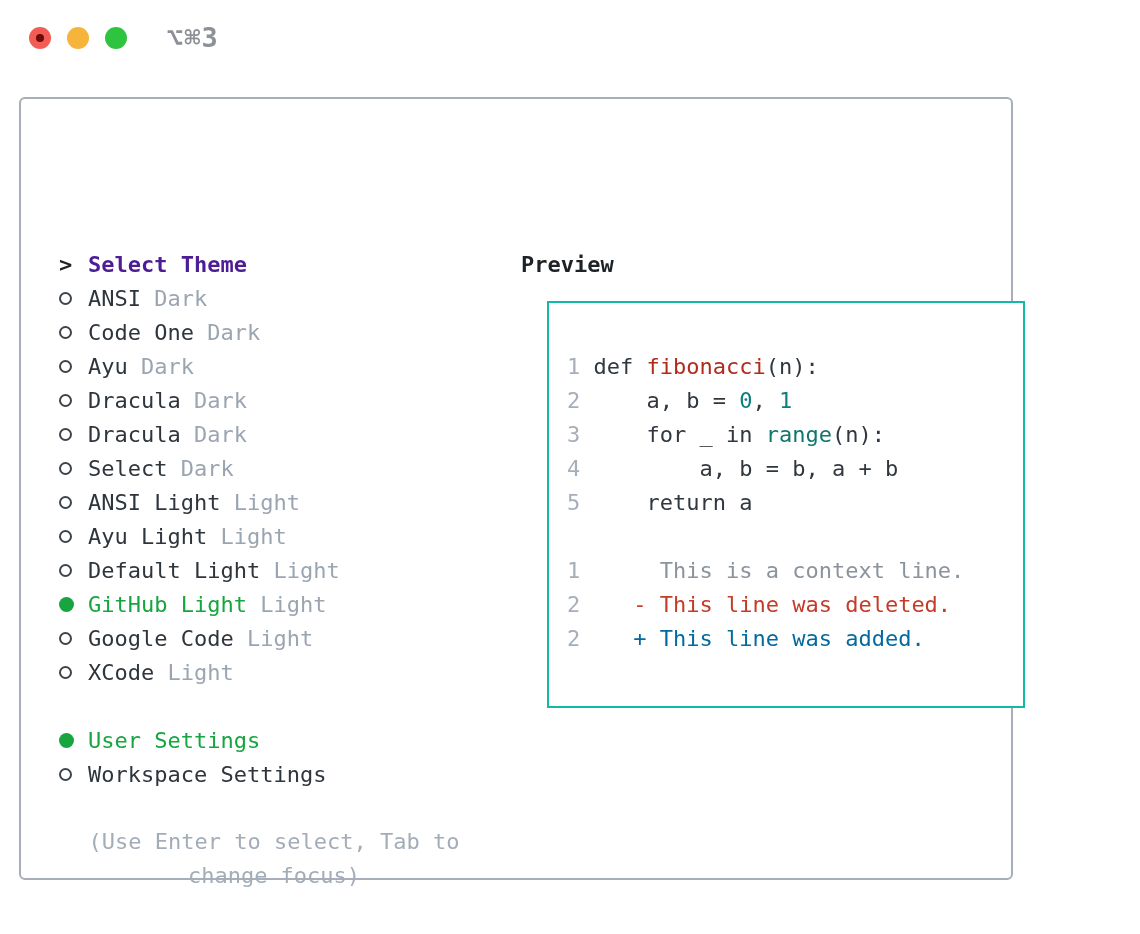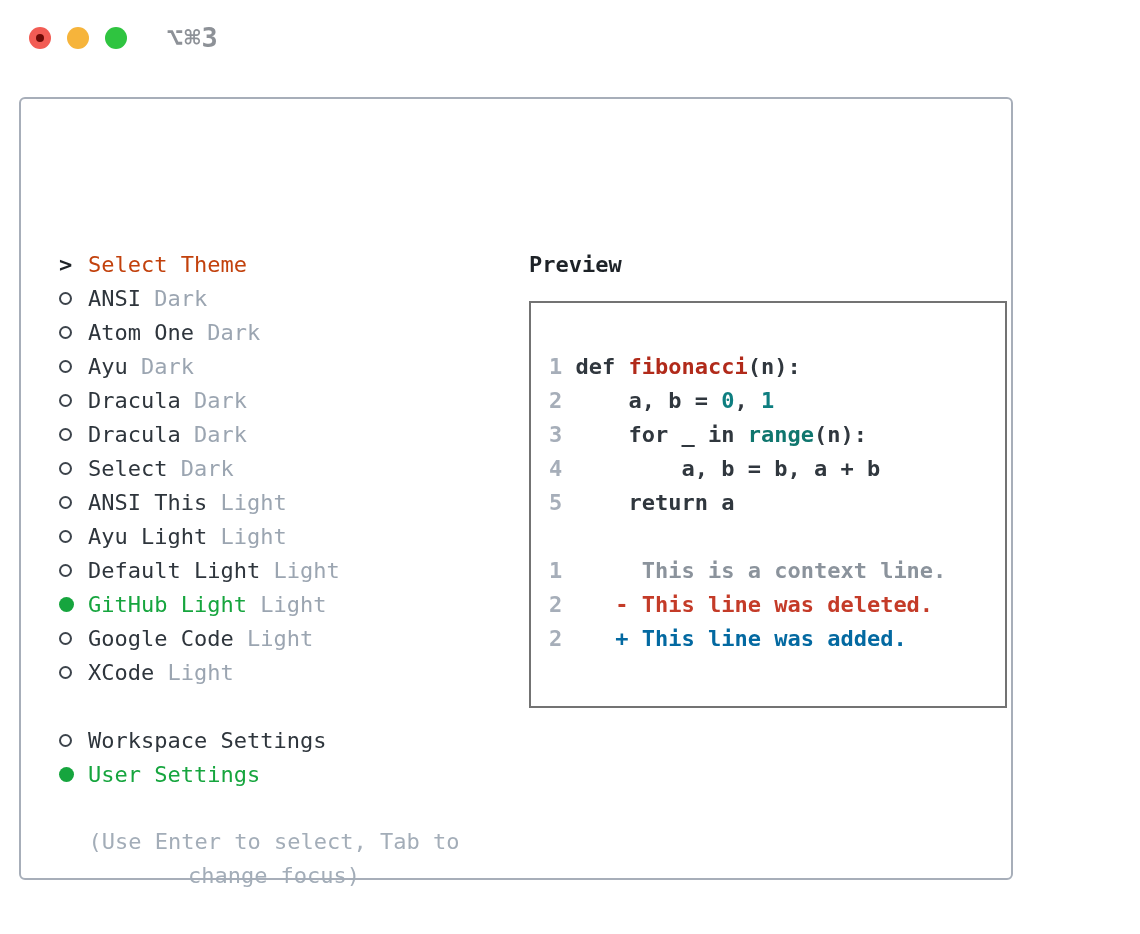--- a/index.html
+++ b/index.html
@@ -22,30 +22,30 @@
   
   .panel{position:absolute;left:19px;top:97px;width:990px;height:779px;border:2px solid #a7aeb9;border-radius:6px;background:#fff;}
 
   
   .left-col{position:absolute;left:38px;top:148px;width:450px;font-size:22px;color:#2e353c;}
   .row{height:34px;display:flex;align-items:center;white-space:pre;}
   .marker{flex:0 0 29px;display:flex;align-items:center;}
   .gt{font-weight:bold;color:#1f2428;}
   .ring{width:13px;height:13px;box-sizing:border-box;border:2px solid #3d444c;border-radius:50%;}
   .dot-sel{width:15px;height:15px;border-radius:50%;background:#16a53e;}
-  .hdr{font-weight:normal;color:#c2410c;}
+  .hdr{font-weight:bold;color:#4c1d95;}
   .name{color:#2e353c;}
   .name.sel{color:#16a53e;text-align:center;}
   .tag{color:#9ba5b1;white-space:pre;}
   .spacer{height:34px;}
   .footer{width:430px;line-height:34px;color:#a3adb8;font-size:22px;white-space:normal;text-align:center;}
 
   
-  .preview-header{position:absolute;left:500px;top:148px;height:34px;display:flex;align-items:center;font-size:22px;font-weight:bold;color:#1d2227;margin-left:8px;}
-  .preview-box{position:absolute;left:508px;top:202px;width:474px;height:403px;border:2px solid #737373;background:#fff;font-weight:bold;}
+  .preview-header{position:absolute;left:500px;top:148px;height:34px;display:flex;align-items:center;font-size:22px;font-weight:bold;color:#1d2227;}
+  .preview-box{position:absolute;left:526px;top:202px;width:474px;height:403px;border:2px solid #14b8a6;background:#fff;}
   .code{position:absolute;left:18px;top:47px;font-size:22px;line-height:34px;white-space:pre;}
   .line{height:34px;}
   .ln{color:#a6aeb9;}
   .pl{color:#30373e;}
   .fn{color:#b12a1a;}
   .cn{color:#0e7e80;}
   .bi{color:#0f766e;}
   .ctx{color:#8b939c;}
   .del{color:#c43b28;}
   .add{color:#0369a1;}
@@ -62,36 +62,36 @@
 
   <div class="panel">
 
     <div class="left-col">
       <div class="row">
         <span class="marker"><span class="gt">&gt;</span></span>
         <span class="hdr">Select Theme</span>
       </div>
       <div id="theme-rows">
           <div class="row"><span class="marker"><span class="ring"></span></span><span class="name">ANSI</span><span class="tag"> Dark</span></div>
-          <div class="row"><span class="marker"><span class="ring"></span></span><span class="name">Atom One</span><span class="tag"> Dark</span></div>
+          <div class="row"><span class="marker"><span class="ring"></span></span><span class="name">Code One</span><span class="tag"> Dark</span></div>
           <div class="row"><span class="marker"><span class="ring"></span></span><span class="name">Ayu</span><span class="tag"> Dark</span></div>
           <div class="row"><span class="marker"><span class="ring"></span></span><span class="name">Dracula</span><span class="tag"> Dark</span></div>
           <div class="row"><span class="marker"><span class="ring"></span></span><span class="name">Dracula</span><span class="tag"> Dark</span></div>
           <div class="row"><span class="marker"><span class="ring"></span></span><span class="name">Select</span><span class="tag"> Dark</span></div>
-          <div class="row"><span class="marker"><span class="ring"></span></span><span class="name">ANSI This</span><span class="tag"> Light</span></div>
+          <div class="row"><span class="marker"><span class="ring"></span></span><span class="name">ANSI Light</span><span class="tag"> Light</span></div>
           <div class="row"><span class="marker"><span class="ring"></span></span><span class="name">Ayu Light</span><span class="tag"> Light</span></div>
           <div class="row"><span class="marker"><span class="ring"></span></span><span class="name">Default Light</span><span class="tag"> Light</span></div>
           <div class="row"><span class="marker"><span class="dot-sel"></span></span><span class="name sel">GitHub Light</span><span class="tag"> Light</span></div>
           <div class="row"><span class="marker"><span class="ring"></span></span><span class="name">Google Code</span><span class="tag"> Light</span></div>
           <div class="row"><span class="marker"><span class="ring"></span></span><span class="name">XCode</span><span class="tag"> Light</span></div>
         </div>
       <div class="spacer"></div>
       <div id="apply-rows">
+          <div class="row"><span class="marker"><span class="dot-sel"></span></span><span class="name sel">User Settings</span></div>
           <div class="row"><span class="marker"><span class="ring"></span></span><span class="name">Workspace Settings</span></div>
-          <div class="row"><span class="marker"><span class="dot-sel"></span></span><span class="name sel">User Settings</span></div>
         </div>
       <div class="spacer"></div>
       <div class="footer">(Use Enter to select, Tab to change focus)</div>
     </div>
 
     <div class="preview-header">Preview</div>
     <div class="preview-box">
       <div class="code" id="code"><div class="line"><span class="ln">1 </span><span class="pl">def </span><span class="fn">fibonacci</span><span class="pl">(n):</span></div><div class="line"><span class="ln">2 </span><span class="pl">    a, b = </span><span class="cn">0</span><span class="pl">, </span><span class="cn">1</span></div><div class="line"><span class="ln">3 </span><span class="pl">    for _ in </span><span class="bi">range</span><span class="pl">(n):</span></div><div class="line"><span class="ln">4 </span><span class="pl">        a, b = b, a + b</span></div><div class="line"><span class="ln">5 </span><span class="pl">    return a</span></div><div class="line">&nbsp;</div><div class="line"><span class="ln">1</span><span class="ctx">      This is a context line.</span></div><div class="line"><span class="ln">2</span><span class="del">    - This line was deleted.</span></div><div class="line"><span class="ln">2</span><span class="add">    + This line was added.</span></div></div>
     </div>
 

